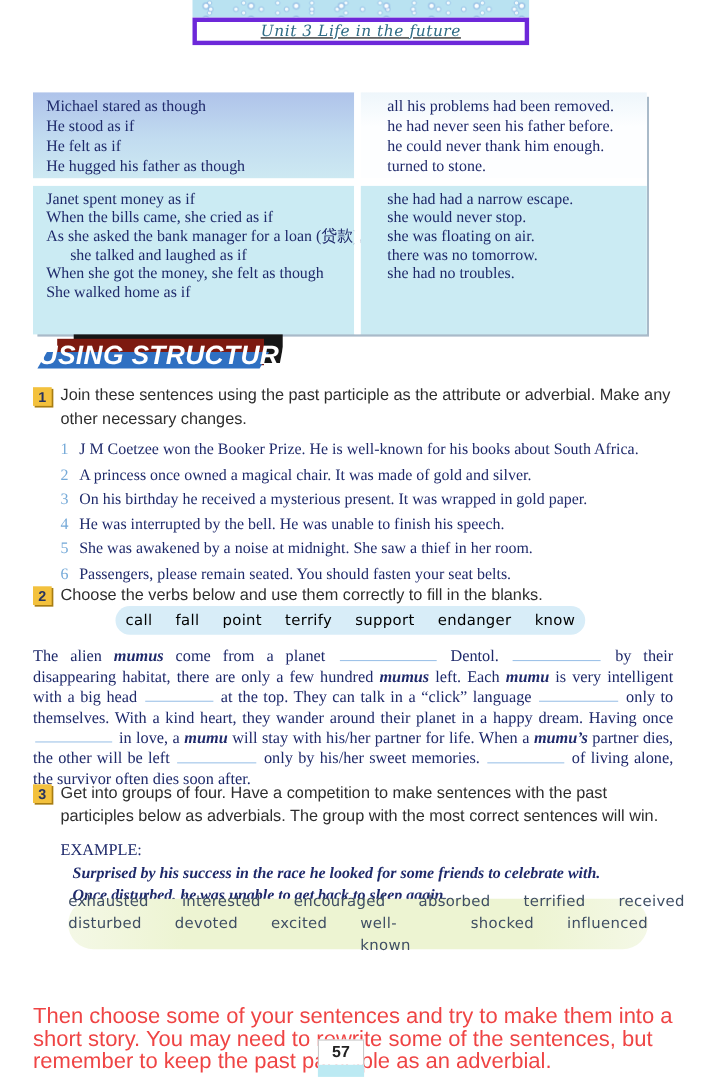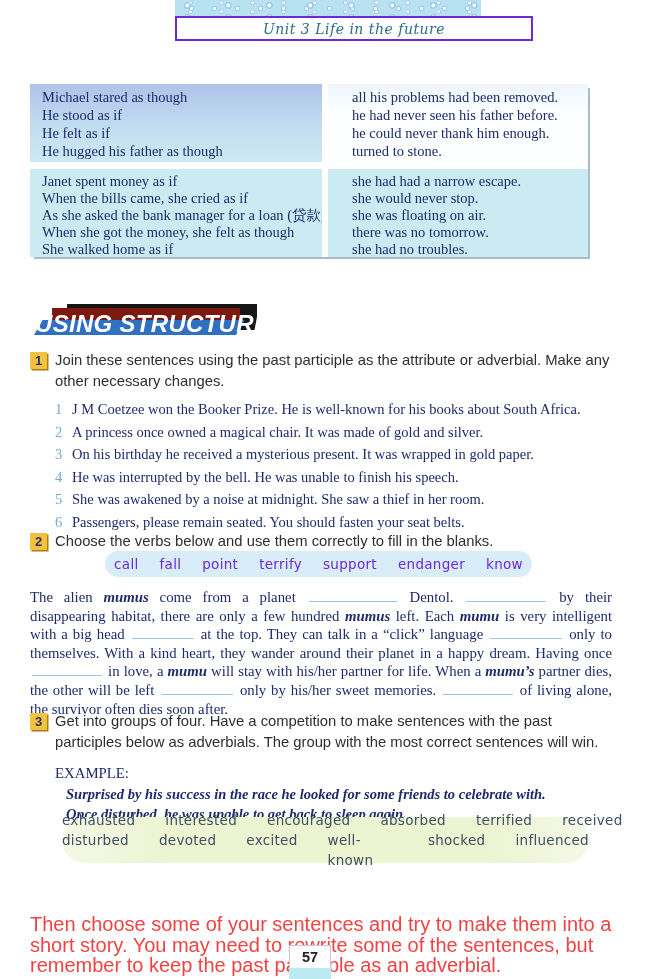--- a/index.html
+++ b/index.html
@@ -6,29 +6,29 @@
   body{width:650px;height:979px;background:#ffffff;font-family:"Liberation Sans",sans-serif;position:relative;overflow:hidden;}
   #page{position:absolute;inset:0;}
 
   
   .droplets{position:absolute;top:0;left:175px;width:306px;height:16px;background-color:#b9e2f1;
     background-image:
       radial-gradient(circle at 30% 45%, rgba(255,255,255,.95) 0 1.5px, rgba(110,150,215,.45) 2.5px, transparent 4px),
       radial-gradient(circle at 72% 60%, rgba(255,255,255,.85) 0 1.2px, rgba(120,160,220,.4) 2px, transparent 3.2px),
       radial-gradient(circle at 50% 30%, rgba(255,255,255,.8) 0 1px, rgba(130,170,225,.35) 1.8px, transparent 3px);
     background-size:41px 12px,23px 14px,31px 9px;}
-  .unit-box{position:absolute;top:16px;left:175px;width:358px;height:25px;background:#fff;border:2px solid #6d28d9;box-sizing:border-box;
-    display:flex;align-items:center;justify-content:center;}
+  .unit-box{position:absolute;top:16px;left:175px;width:306px;height:25px;background:#fff;border:4px solid #6d28d9;box-sizing:border-box;
+    display:flex;align-items:center;justify-content:center;text-decoration:underline;}
   .unit-title{font-family:"DejaVu Serif",serif;font-style:italic;font-size:14px;color:#2e6b85;letter-spacing:.5px;}
 
   
   .gtable{position:absolute;top:84px;left:30px;width:558px;box-shadow:3px 3px 0 -1px #a9bac9;}
   .tblock{display:flex;}
   .tb1{height:78px;}
-  .tb2{height:88px;margin-top:7px;}
+  .tb2{height:135px;margin-top:7px;}
   .tcol-left{width:292px;box-sizing:border-box;padding:4px 3px 0 12px;flex:none;}
   .tdivider{width:6px;background:#ffffff;flex:none;}
   .tcol-right{flex:1;box-sizing:border-box;padding:4px 11px 0 24px;}
   .tb1 .tcol-left{background:linear-gradient(180deg,#afc3ea 0%,#c2dcf0 55%,#cde9f2 100%);}
   .tb1 .tcol-right{background:linear-gradient(180deg,#eef6fb 0%,#fdfeff 40%);}
   .tb2 .tcol-left,.tb2 .tcol-right{background:#cbebf3;}
   .tline{font-family:"Liberation Serif",serif;font-size:14.5px;color:#1f2a6b;white-space:pre;line-height:18px;}
   .tb2 .tline{line-height:17px;}
 
   
@@ -45,21 +45,21 @@
     font-size:13px;font-weight:bold;text-align:center;line-height:17px;margin-top:2px;}
   .instr{margin-left:8px;font-size:14.8px;line-height:21px;color:#2e2e2e;width:557px;}
 
   .ex1-list{margin:9px 0 0 25px;}
   .ex-item{display:flex;margin-bottom:5.6px;}
   .inum{flex:none;width:17px;font-family:"Liberation Serif",serif;font-size:14.5px;color:#74a9d8;}
   .itext{font-family:"Liberation Serif",serif;font-size:14.5px;color:#1f2a6b;}
 
   .verb-pill{position:absolute;top:551px;left:105px;width:427px;height:26px;background:#d8edf8;border-radius:13px;
     display:flex;align-items:center;justify-content:center;gap:21px;}
-  .verb{font-family:"DejaVu Sans",sans-serif;font-size:13.5px;color:#6d28d9;letter-spacing:.3px;}
+  .verb{font-family:"DejaVu Sans",sans-serif;font-size:13.5px;color:#000000;letter-spacing:.3px;}
 
   .para{position:absolute;top:588px;left:30px;width:582px;font-family:"Liberation Serif",serif;font-size:14.8px;
     line-height:18.6px;color:#1f2a6b;text-align:justify;}
   .para .em{font-style:italic;font-weight:bold;}
   .blank{display:inline-block;width:70px;height:11px;border-bottom:1.4px solid #9fc3e8;margin:0 2px;vertical-align:baseline;}
 
   .example-label{margin:12px 0 2px 25px;font-family:"Liberation Serif",serif;font-size:14.8px;color:#1f2a6b;}
   .example-lines{margin-left:36px;}
   .exline{font-family:"Liberation Serif",serif;font-style:italic;font-weight:bold;font-size:14.5px;color:#1f2a6b;line-height:20px;}
 
@@ -100,20 +100,21 @@
           <div class="tline">he had never seen his father before.</div>
           <div class="tline">he could never thank him enough.</div>
           <div class="tline">turned to stone.</div>
         </div>
     </div>
     <div class="tblock tb2">
       <div class="tcol-left">
           <div class="tline">Janet spent money as if</div>
           <div class="tline">When the bills came, she cried as if</div>
           <div class="tline">As she asked the bank manager for a loan (贷款),</div>
+          <div class="tline">      she talked and laughed as if</div>
           <div class="tline">When she got the money, she felt as though</div>
           <div class="tline">She walked home as if</div>
         </div>
       <div class="tdivider"></div>
       <div class="tcol-right">
           <div class="tline">she had had a narrow escape.</div>
           <div class="tline">she would never stop.</div>
           <div class="tline">she was floating on air.</div>
           <div class="tline">there was no tomorrow.</div>
           <div class="tline">she had no troubles.</div>

